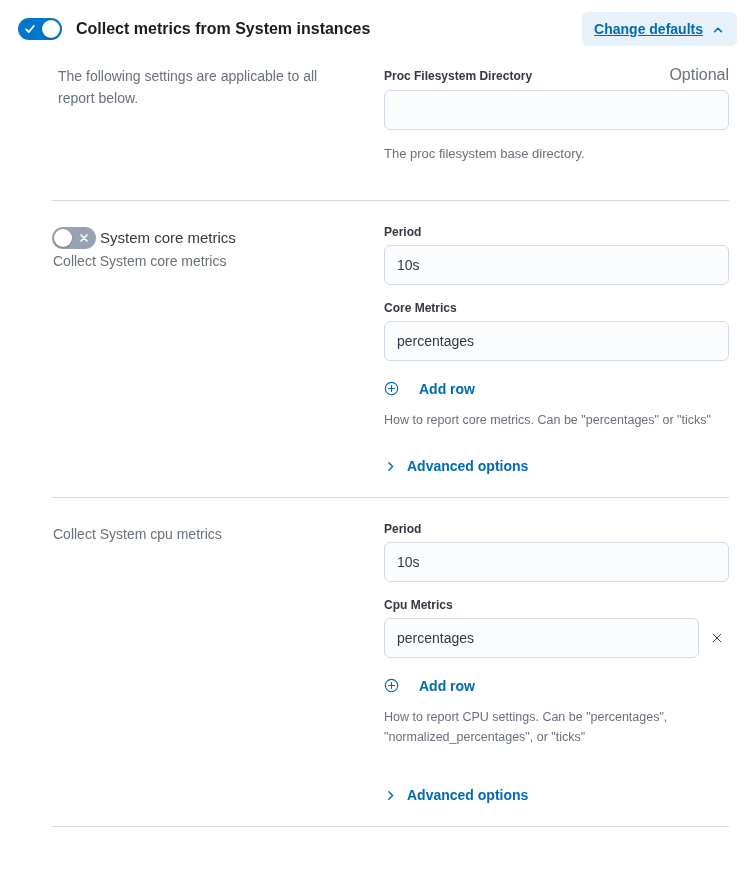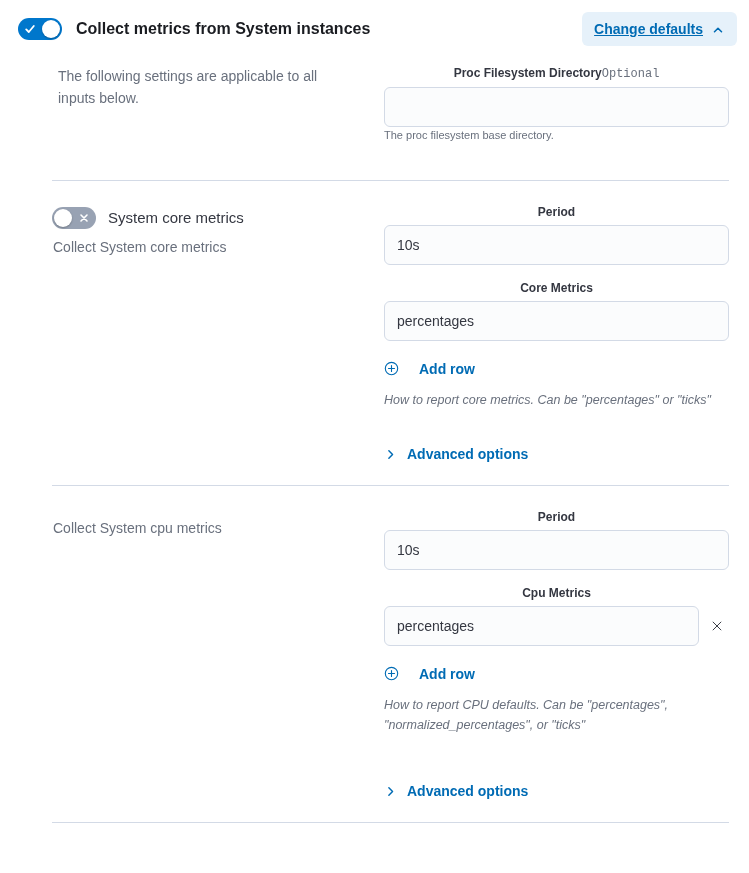--- a/index.html
+++ b/index.html
@@ -28,44 +28,44 @@
   .switch.off .tgl-ico { right:6px; }
 
   
   .body { padding:10px 20px 0 52px; }
   .section { display:grid; grid-template-columns:312px 1fr; column-gap:20px; }
   .divider { border:none; border-top:1px solid #d3dae6; margin:20px 0 24px 0; }
 
   .settings-heading { font-size:16px; font-weight:700; color:#1a1c21; margin:6px 0 10px 6px; }
   .settings-desc { font-size:14px; line-height:1.55; color:#69707d; margin-left:6px; padding-right:40px; }
 
-  .toggle-row { display:flex; align-items:center; gap:12px; margin-top:2px; }
+  .toggle-row { display:flex; align-items:center; gap:4px; margin-top:2px; }
   .toggle-label { font-size:15px; color:#343741; }
-  .section-desc { font-size:14px; color:#69707d; margin:10px 0 0 1px; }
+  .section-desc { font-size:14px; color:#69707d; margin:4px 0 0 1px; }
 
   .field { margin-bottom:16px; }
-  .field-label-row { display:flex; align-items:baseline; justify-content:center; margin-bottom:6px; }
+  .field-label-row { display:flex; align-items:baseline; justify-content:space-between; margin-bottom:6px; }
   .field-label { font-size:12px; font-weight:700; color:#343741; }
-  .optional { font-size:12px; color:#69707d;font-family:Liberation Mono, monospace; }
+  .optional { font-size:16px; color:#69707d; }
   .text-input { width:100%; height:40px; background:#fbfcfd; border:1px solid #d3dae6;
     border-radius:6px; padding:0 12px; font-size:14px; color:#343741; font-family:inherit; outline:none; }
-  .help-text { font-size:11px; color:#69707d; line-height:1.5; margin-top:0; }
+  .help-text { font-size:13px; color:#69707d; line-height:1.5; margin-top:14px; }
 
   .metric-row { display:flex; align-items:center; margin-bottom:8px;border-radius:20px; }
   .metric-row .text-input { flex:1; }
   .remove-btn { width:24px; height:24px; margin-left:6px; background:none; border:none;
     cursor:pointer; display:flex; align-items:center; justify-content:center; flex:none; }
 
   .add-row { display:inline-flex; align-items:center; gap:20px; background:none; border:none;
     cursor:pointer; color:#006bb4; font-size:14px; font-weight:600; font-family:inherit;
     margin-top:12px; padding:0; }
-  .group-help { font-size:12.5px; color:#69707d; line-height:1.6; margin-top:10px;font-style:italic; }
+  .group-help { font-size:12.5px; color:#69707d; line-height:1.6; margin-top:10px; }
   .advanced { display:inline-flex; align-items:center; gap:10px; background:none; border:none;
     cursor:pointer; color:#006bb4; font-size:14px; font-weight:600; font-family:inherit;
-    margin-top:32px; padding:0; }
+    margin-top:24px; padding:0; }
 </style>
 </head>
 <body>
 
 <div class="page">
 
   <div class="header">
     <div class="switch on">
       <svg class="tgl-ico" viewBox="0 0 12 12">
         <path d="M2.2 6.4l2.6 2.6 5-6" stroke="#fff" stroke-width="1.8" fill="none" stroke-linecap="round" stroke-linejoin="round"></path>
@@ -78,21 +78,21 @@
       <svg width="14" height="14" viewBox="0 0 16 16">
         <path d="M4 10l4-4 4 4" stroke="#006bb4" stroke-width="1.8" fill="none" stroke-linecap="round" stroke-linejoin="round"></path>
       </svg>
     </button>
   </div>
 
   <div class="body">
 
     <div class="section">
       <div>
-        <p class="settings-desc">The following settings are applicable to all inputs below.</p>
+        <p class="settings-desc">The following settings are applicable to all report below.</p>
       </div>
       <div>
         <div class="field">
           <div class="field-label-row">
             <span class="field-label">Proc Filesystem Directory</span>
             <span class="optional">Optional</span>
           </div>
           <input class="text-input" type="text" value="" style="">
           <div class="help-text">The proc filesystem base directory.</div>
         </div>
@@ -171,21 +171,21 @@
               </svg>
             </button>
           </div>
           <button class="add-row">
             <svg width="15" height="15" viewBox="0 0 16 16">
               <circle cx="8" cy="8" r="6.6" stroke="#006bb4" stroke-width="1.2" fill="none"></circle>
               <path d="M8 4.8v6.4M4.8 8h6.4" stroke="#006bb4" stroke-width="1.2" stroke-linecap="round"></path>
             </svg>
             <span>Add row</span>
           </button>
-          <div class="group-help" style="max-width:345px;">How to report CPU defaults. Can be "percentages", "normalized_percentages", or "ticks"</div>
+          <div class="group-help" style="max-width:345px;">How to report CPU settings. Can be "percentages", "normalized_percentages", or "ticks"</div>
         </div>
         <button class="advanced">
           <svg width="13" height="13" viewBox="0 0 16 16">
             <path d="M6 3.5L10.5 8 6 12.5" stroke="#006bb4" stroke-width="1.8" fill="none" stroke-linecap="round" stroke-linejoin="round"></path>
           </svg>
           <span>Advanced options</span>
         </button>
       </div>
     </div>
 

